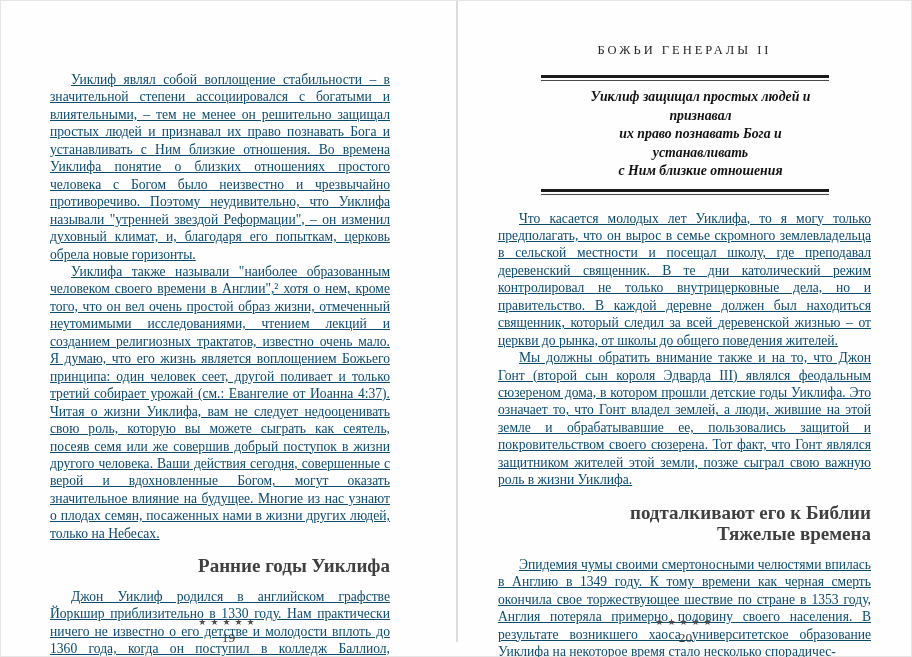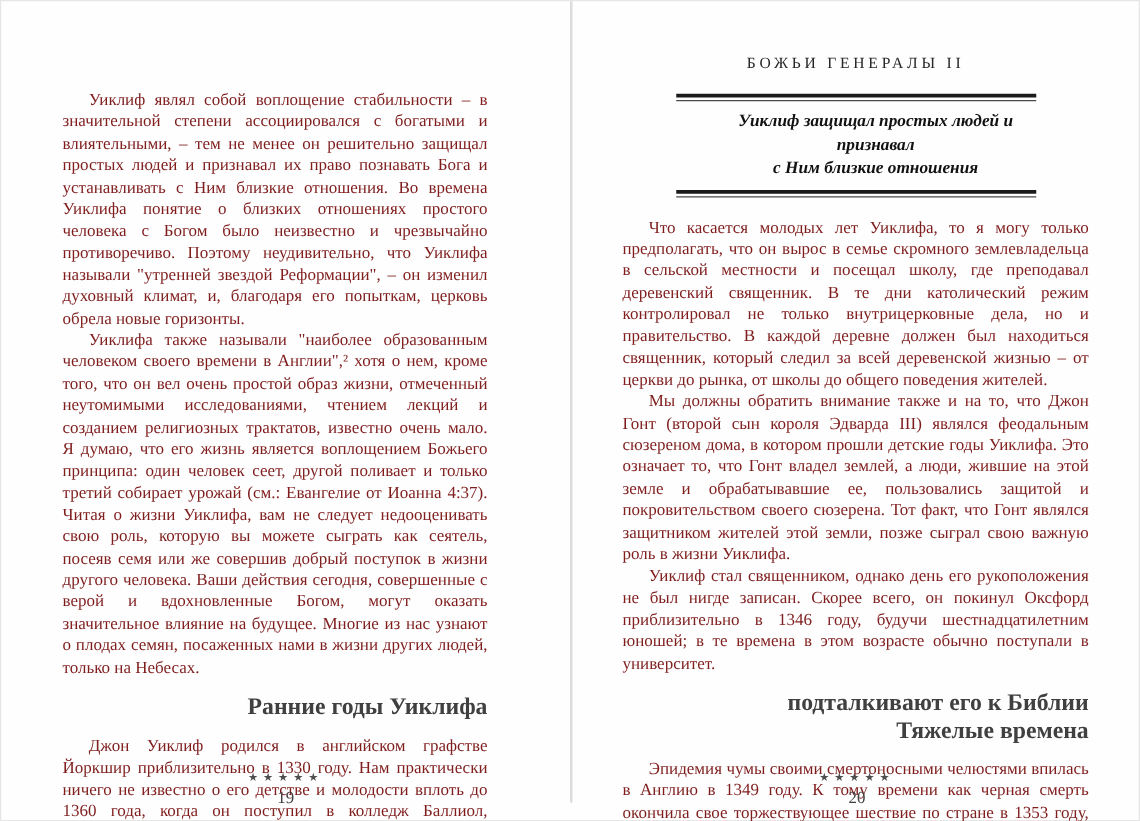--- a/index.html
+++ b/index.html
@@ -10,21 +10,21 @@
   .spread{
     position:relative;width:912px;height:657px;box-sizing:border-box;
     border:1px solid #e6e6e6;background:#fefefe;color:#1a1a1a;
   }
   .page{position:absolute;top:12px;height:100%;box-sizing:border-box;}
   .page-left{left:0;width:455px;padding:58px 66px 0 49px;}
   .page-right{left:457px;width:455px;padding:30px 42px 0 40px;}
   .divider{position:absolute;left:455px;top:0;bottom:14px;width:2px;background:#dcdcdc;}
   .para{
     margin:0;font-size:13.6px;line-height:17.45px;
-    text-align:justify;text-indent:21px;color:#7f1d1d;
+    text-align:justify;text-indent:21px;color:#0c4a6e;text-decoration:underline;
   }
   .section-heading{
     margin:13px 0 11px;font-size:19px;line-height:21.5px;
     font-weight:bold;text-align:right;color:#404040;
   }
   .section-heading span{display:block;}
   .running-head{
     font-size:12.5px;letter-spacing:3px;text-align:center;color:#262626;
     white-space:nowrap;
   }
@@ -56,28 +56,28 @@
 
   <div class="divider"></div>
 
   <div class="page page-right">
     <div class="running-head">БОЖЬИ ГЕНЕРАЛЫ II</div>
 
     <div class="epigraph">
       <div class="rule"></div>
       <div class="epigraph-text">
         <div>Уиклиф защищал простых людей и признавал</div>
+        <div>их право познавать Бога и устанавливать</div>
         <div>с Ним близкие отношения</div>
       </div>
       <div class="rule"></div>
     </div>
 
     <p class="para">Что касается молодых лет Уиклифа, то я могу только предполагать, что он вырос в семье скромного землевладельца в сельской местности и посещал школу, где преподавал деревенский священник. В те дни католический режим контролировал не только внутрицерковные дела, но и правительство. В каждой деревне должен был находиться священник, который следил за всей деревенской жизнью – от церкви до рынка, от школы до общего поведения жителей.</p>
     <p class="para">Мы должны обратить внимание также и на то, что Джон Гонт (второй сын короля Эдварда III) являлся феодальным сюзереном дома, в котором прошли детские годы Уиклифа. Это означает то, что Гонт владел землей, а люди, жившие на этой земле и обрабатывавшие ее, пользовались защитой и покровительством своего сюзерена. Тот факт, что Гонт являлся защитником жителей этой земли, позже сыграл свою важную роль в жизни Уиклифа.</p>
-    <p class="para">Уиклиф стал священником, однако день его рукоположения не был нигде записан. Скорее всего, он покинул Оксфорд приблизительно в 1346 году, будучи шестнадцатилетним юношей; в те времена в этом возрасте обычно поступали в университет.</p>
 
     <h2 class="section-heading">
       <span>подталкивают его к Библии</span>
       <span>Тяжелые времена</span>
     </h2>
 
     <p class="para">Эпидемия чумы своими смертоносными челюстями впилась в Англию в 1349 году. К тому времени как черная смерть окончила свое торжествующее шествие по стране в 1353 году, Англия потеряла примерно половину своего населения. В результате возникшего хаоса университетское образование Уиклифа на некоторое время стало несколько спорадичес-</p>
 
     <div class="page-footer">
       <div class="stars">★★★★★</div>

